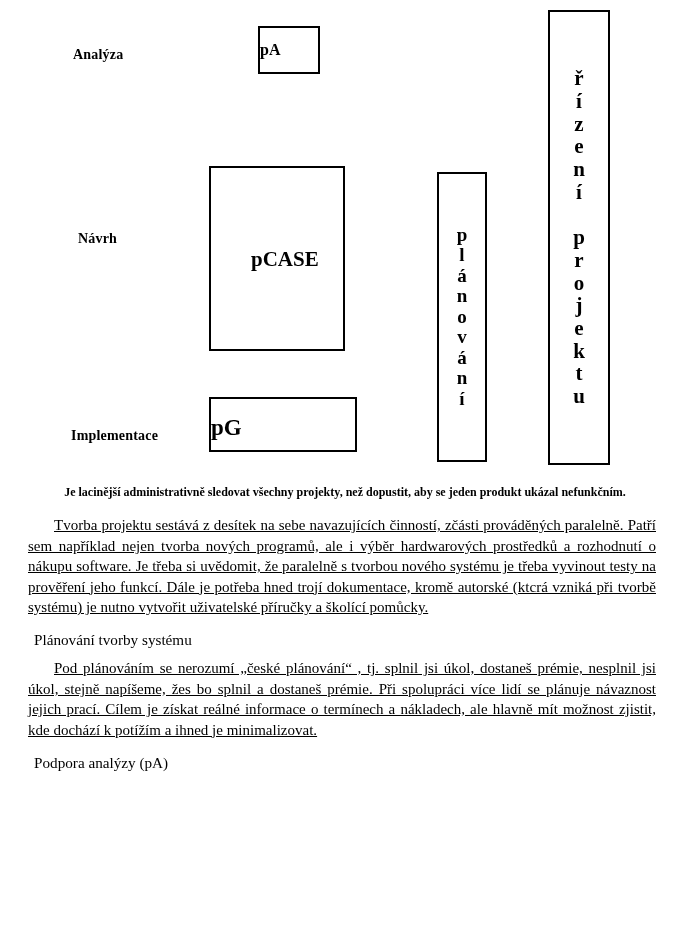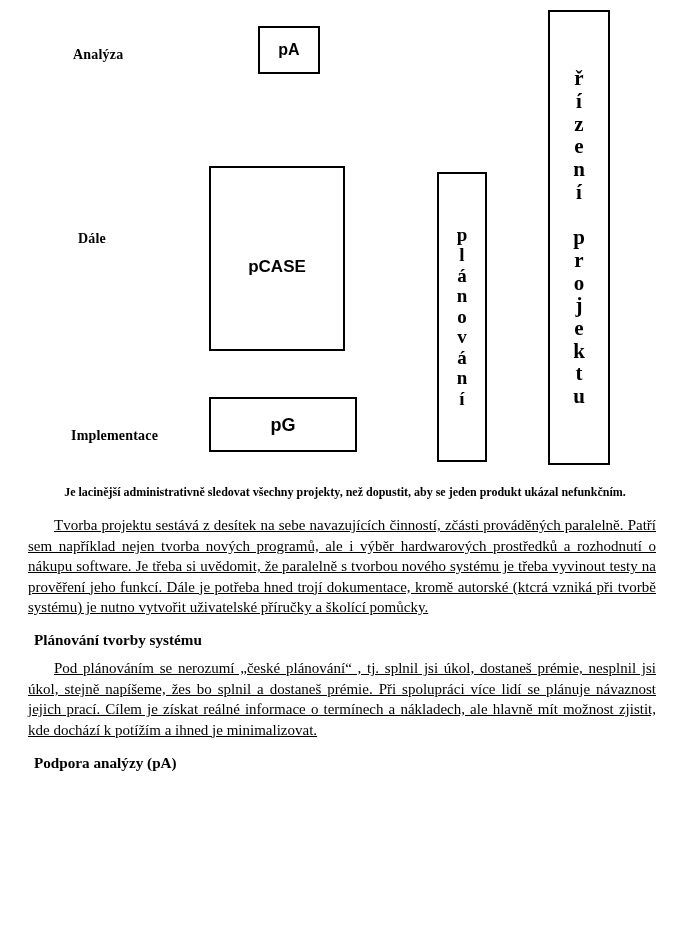--- a/index.html
+++ b/index.html
@@ -39,22 +39,21 @@
     position: absolute;
     border: 2px solid #000;
     background: #ffffff;
     box-sizing: border-box;
   }
 
   .box-label {
     position: absolute;
     left: 0;
     right: 0;
-    text-align: center;
-    font-family: Liberation Sans, sans-serif;
+    font-family: Liberation Serif, serif;
     font-weight: bold;
     color: #000;
   }
 
   
   #box-pa {
     left: 258px;
     top: 26px;
     width: 62px;
     height: 48px;
@@ -64,33 +63,34 @@
     font-size: 16px;
   }
 
   #box-pcase {
     left: 209px;
     top: 166px;
     width: 136px;
     height: 185px;
   }
   #box-pcase .box-label {
-    top: 89px;
-    font-size: 17px;
+    top: 79px;
+    font-size: 21px;
+    padding-left: 40px;
   }
 
   #box-pg {
     left: 209px;
     top: 397px;
     width: 148px;
     height: 55px;
   }
   #box-pg .box-label {
     top: 16px;
-    font-size: 18px;
+    font-size: 23px;
   }
 
   
   #box-planovani {
     left: 437px;
     top: 172px;
     width: 50px;
     height: 290px;
   }
   #box-rizeni {
@@ -145,34 +145,34 @@
     font-size: 15px;
     line-height: 1.36;
     text-align: justify;
     margin: 0 0 14px 0;
     text-indent: 26px;
     text-decoration: underline;
   }
 
   h3.sect {
     font-family: "Liberation Serif", serif;
-    font-weight: bold;
+    font-weight: normal;
     font-size: 15.2px;
     margin: 0 0 9px 0;
     text-indent: 6px;
   }
 </style>
 </head>
 <body>
 
 <div id="diagram">
 
   <div class="stage-label" id="label-analyza">Analýza</div>
 
-  <div class="stage-label" id="label-navrh">Dále</div>
+  <div class="stage-label" id="label-navrh">Návrh</div>
 
   <div class="stage-label" id="label-implem">Implementace</div>
 
   <div class="box" id="box-pa">
     <div class="box-label">pA</div>
   </div>
 
   <div class="box" id="box-pcase">
     <div class="box-label">pCASE</div>
   </div>

